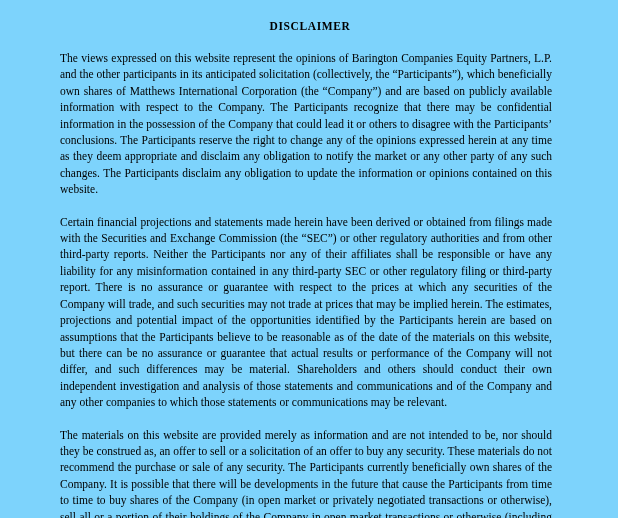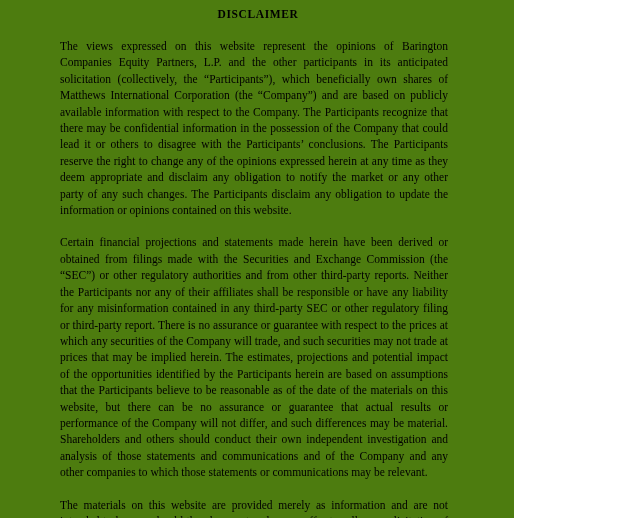--- a/index.html
+++ b/index.html
@@ -9,24 +9,24 @@
   }
   body {
     width: 618px;
     height: 518px;
     overflow: hidden;
     font-family: "Liberation Serif", serif;
     color: #000000;
   }
   .page {
     box-sizing: border-box;
-    width: 514px;
+    width: 618px;
     height: 518px;
-    padding: 8px 58px 0 60px;
-    background: #4d7c0f;
+    padding: 20px 58px 0 60px;
+    background: #7dd3fc;
   }
   .doc-title {
     text-align: center;
     font-weight: bold;
     font-size: 11.5px;
     letter-spacing: 0.6px;
     margin: 0 0 18px 0;
   }
   .para {
     text-align: justify;

